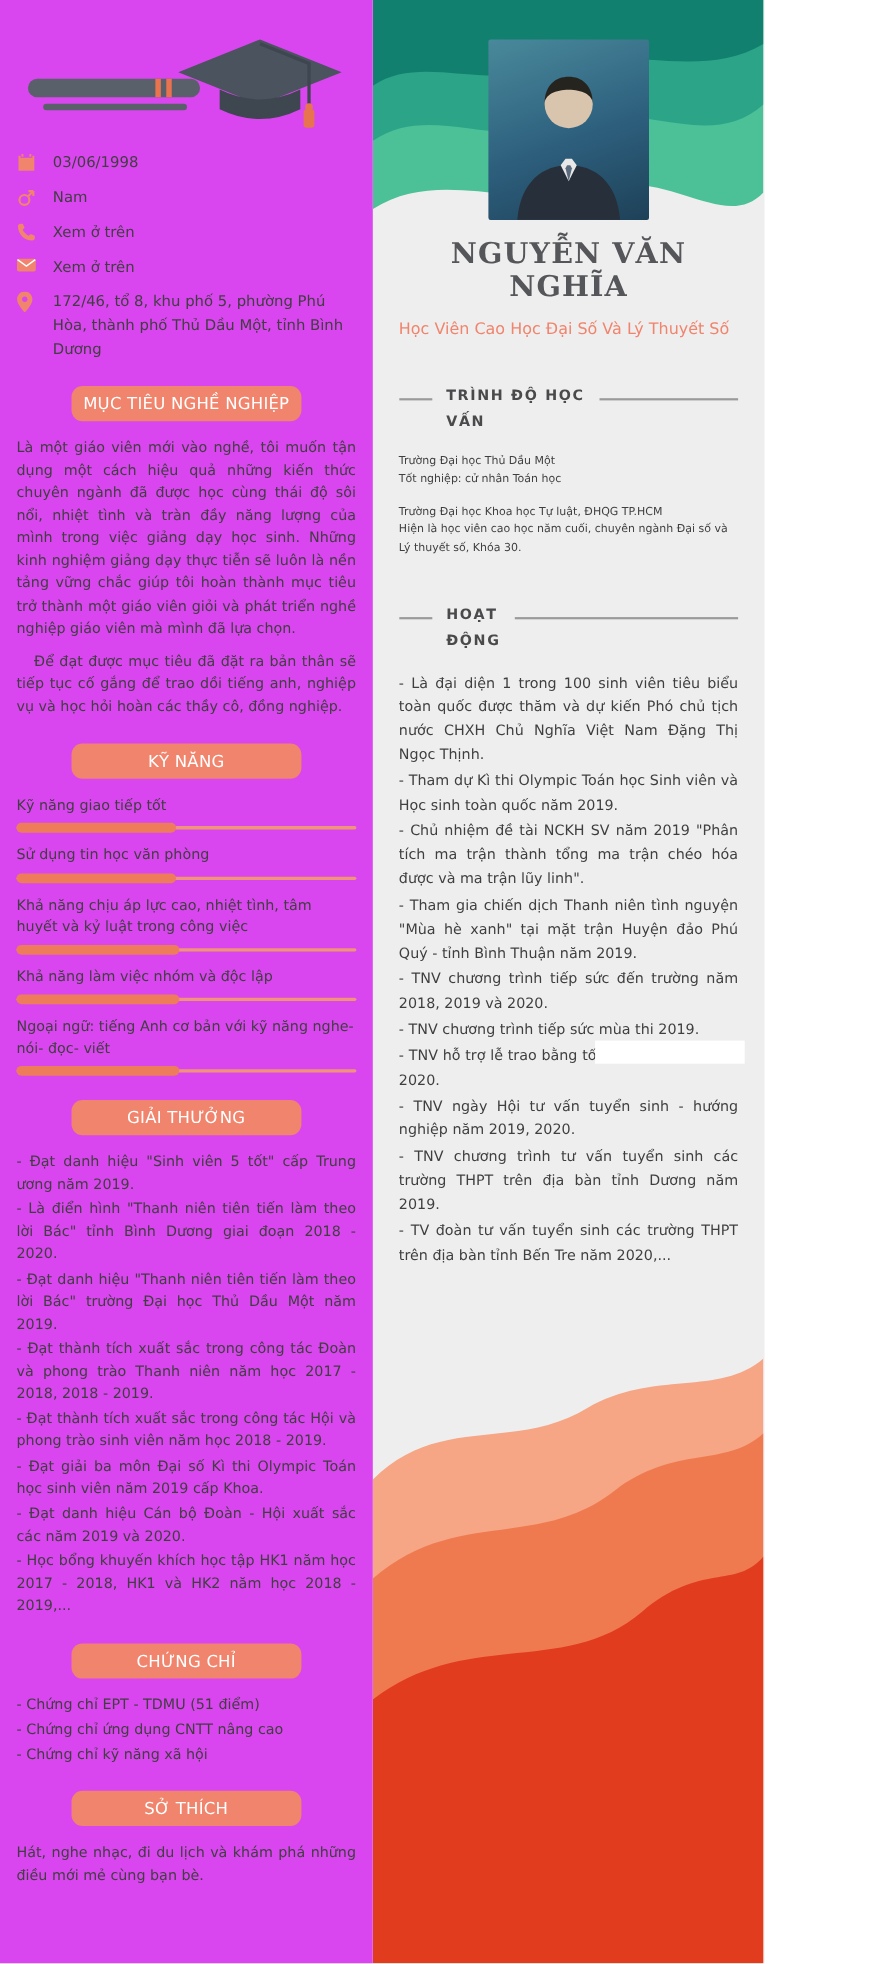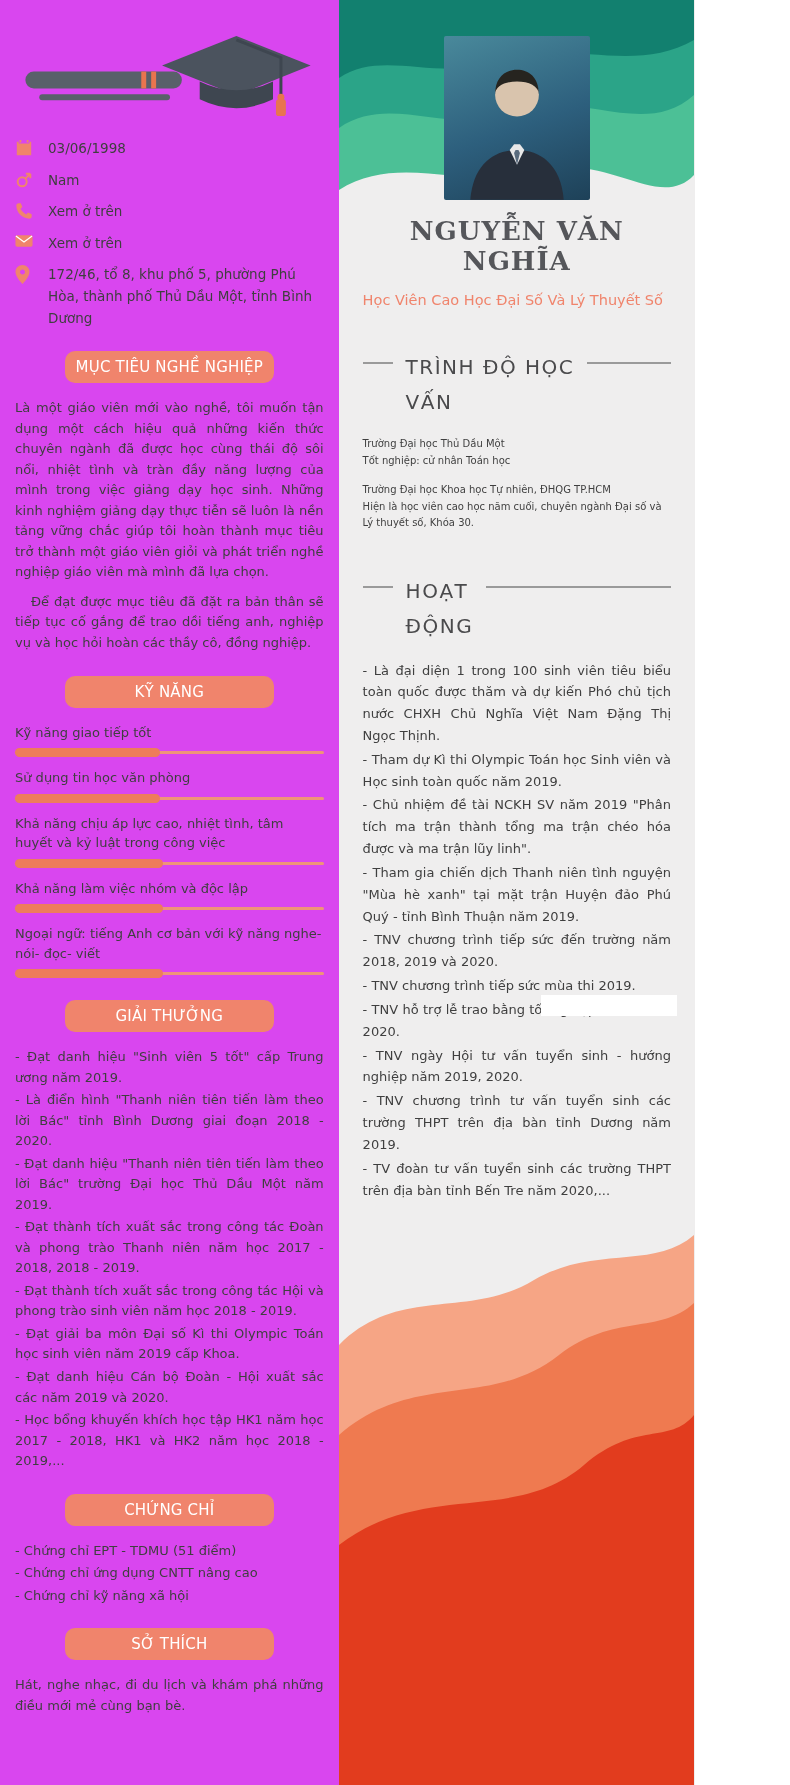--- a/index.html
+++ b/index.html
@@ -60,21 +60,21 @@
     text-align:center; margin-top:16px;
     font-family:"DejaVu Serif","Liberation Serif",serif;
     font-size:26px; font-weight:bold; letter-spacing:1px; color:#55565a;
   }
   .subtitle { text-align:left; color:#f0846c; font-size:14.5px; margin-top:16px; }
 
   .rheader { display:flex; align-items:flex-start; margin:42px 0 16px 0; }
   .rheader .hline { height:2px; background:#9a9a9a; margin-top:12px; }
   .hline.short { width:30px; margin-right:13px; }
   .hline.long { flex:1; margin-left:13px; }
-  .rtitle { font-size:20px; font-weight:normal; color:#4a4a4c; letter-spacing:1.5px; line-height:1.75; }
+  .rtitle { font-size:13px; font-weight:bold; color:#4a4a4c; letter-spacing:1.5px; line-height:1.75; }
 
   .edu p { font-size:10px; line-height:1.65; }
   .edu-block { margin-bottom:13px; }
 
   .acts p { font-size:13px; line-height:1.68; text-align:justify; margin-bottom:2px; position:relative; }
   .erase { position:absolute; background:#ffffff; left:58%; right:-6px; top:-4px; height:21px; z-index:3; }
 </style>
 </head>
 <body>
 
@@ -254,21 +254,21 @@
             <div>VẤN</div>
           </div>
           <span class="hline long"></span>
         </div>
         <div class="edu">
           <div class="edu-block">
             <p>Trường Đại học Thủ Dầu Một</p>
             <p>Tốt nghiệp: cử nhân Toán học</p>
           </div>
           <div class="edu-block">
-            <p>Trường Đại học Khoa học Tự nhiên, ĐHQG TP.HCM</p>
+            <p>Trường Đại học Khoa học Tự luật, ĐHQG TP.HCM</p>
             <p>Hiện là học viên cao học năm cuối, chuyên ngành Đại số và Lý thuyết số, Khóa 30.</p>
           </div>
         </div>
       </div>
 
       <div>
         <div class="rheader">
           <span class="hline short"></span>
           <div class="rtitle">
             <div>HOẠT</div>

